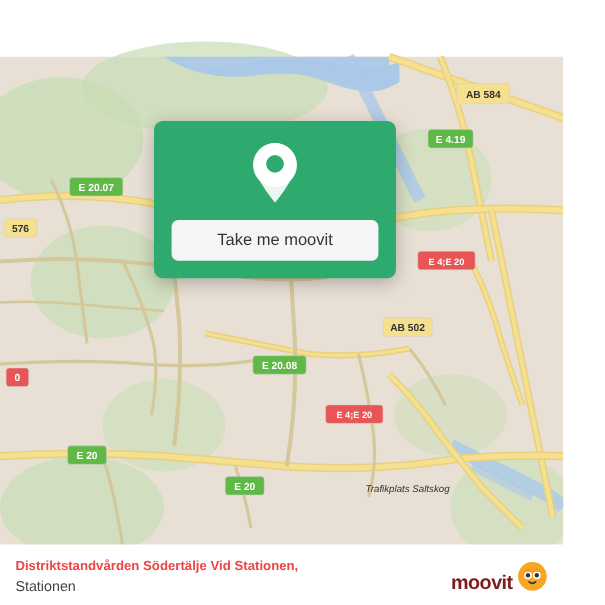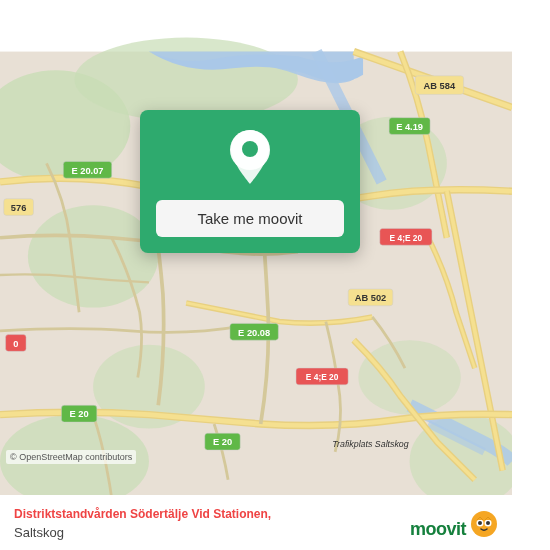--- a/index.html
+++ b/index.html
@@ -105,21 +105,21 @@
       right: 14px;
       z-index: 11;
       display: flex;
       align-items: center;
       gap: 4px;
     }
 
     #moovit-text {
       font-size: 18px;
       font-weight: 700;
-      color: #15803d;
+      color: #7f1d1d;
       letter-spacing: -0.5px;
       margin-top: 12px;
     }
 
     #moovit-icon {
       width: 28px;
       height: 28px;
     }
   </style>
 </head>
@@ -225,25 +225,24 @@
   <div id="card-overlay">
 
     <svg id="location-pin" viewBox="0 0 48 58" xmlns="http://www.w3.org/2000/svg">
       <circle cx="24" cy="22" r="20" fill="white" opacity="0.95"></circle>
       <path d="M24 2 C13.5 2 5 10.5 5 21 C5 34 24 56 24 56 C24 56 43 34 43 21 C43 10.5 34.5 2 24 2Z" fill="white" opacity="0.9"></path>
       <circle cx="24" cy="21" r="8" fill="#2eaa6e"></circle>
     </svg>
     <button id="take-me-btn">Take me moovit</button>
   </div>
 
-  <div id="osm-attr">© OpenStreetMap contributors</div>
 
   <div id="info-bar">
     <div id="place-name">Distriktstandvården Södertälje Vid Stationen,</div>
-    <div id="place-city">Saltskog</div>
+    <div id="place-city">Stationen</div>
   </div>
 
   <div id="moovit-logo">
     <span id="moovit-text">moovit</span>
 
     <svg id="moovit-icon" viewBox="0 0 28 28" xmlns="http://www.w3.org/2000/svg">
       <circle cx="14" cy="14" r="13" fill="#f5a623"></circle>
       <circle cx="10" cy="13" r="3.5" fill="white"></circle>
       <circle cx="18" cy="13" r="3.5" fill="white"></circle>
       <circle cx="10" cy="13" r="2" fill="#333"></circle>

